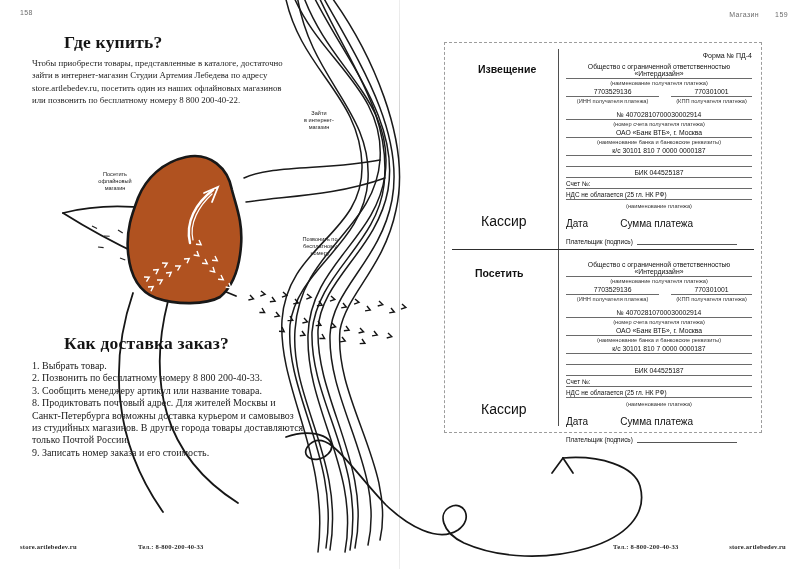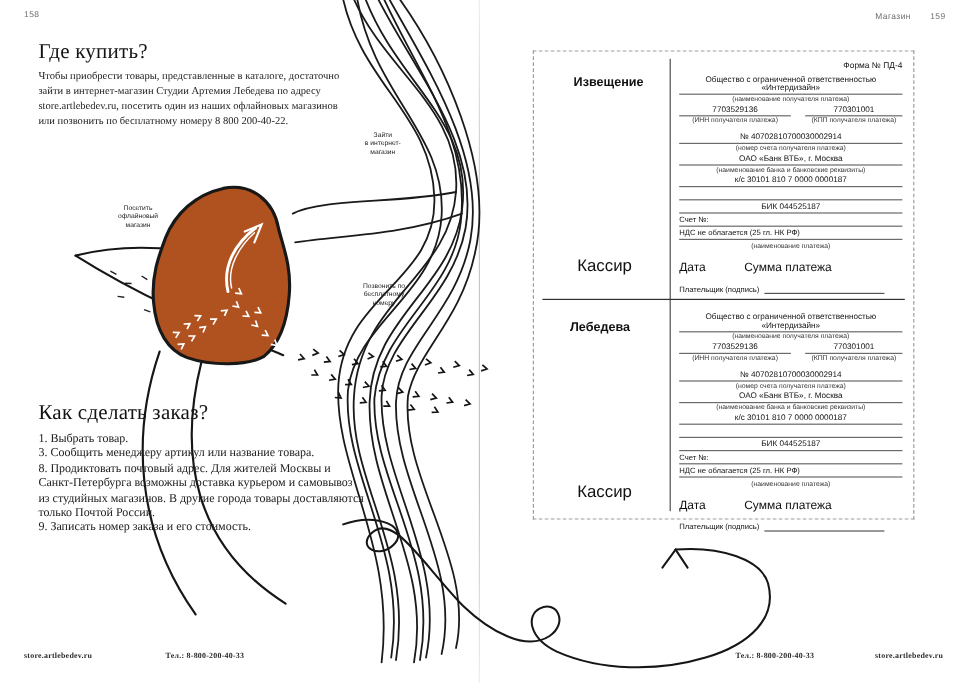--- a/index.html
+++ b/index.html
@@ -7,21 +7,21 @@
     width:800px;height:569px;position:relative;background:#fff;
     font-family:"Liberation Serif",serif;color:#1e1e1e;overflow:hidden;
   }
   .abs{position:absolute;}
   
   .gutter{left:399px;top:0;width:1px;height:569px;
     background:linear-gradient(to bottom,#eee 0%,#c9c9c9 30%,#c3c3c3 70%,#eee 100%);}
   .pagenum{font-family:"Liberation Sans",sans-serif;font-size:7px;color:#6b6b6b;letter-spacing:.4px;}
   .chapter-head{right:12px;top:11px;display:flex;gap:16px;}
   
-  .h-serif{font-size:17.5px;font-weight:400;color:#141414;letter-spacing:.2px;}
+  .h-serif{font-size:17.5px;font-weight:700;color:#141414;letter-spacing:.2px;margin-left:32px;}
   .intro{left:32px;top:57px;width:262px;font-size:8.8px;line-height:12.4px;color:#222;}
   .steps{left:32px;top:360px;width:272px;font-size:10px;line-height:12.4px;color:#222;}
   .footer-item{font-size:6.6px;font-weight:600;color:#2a2a2a;letter-spacing:.2px;}
   .mlabel{white-space:pre-line;font-family:"Liberation Sans",sans-serif;
     font-size:5.6px;line-height:7px;color:#222;text-align:center;}
   
   .art{left:0;top:0;pointer-events:none;}
   
   .form-box{left:444px;top:42px;width:316px;height:389px;border:1px dashed #9d9d9d;
     font-family:"Liberation Sans",sans-serif;color:#1c1c1c;}
@@ -180,44 +180,45 @@
 <div class="abs mlabel" style="left:294px;top:110px;width:50px;">Зайти
 в интернет-
 магазин</div>
 <div class="abs mlabel" style="left:82px;top:171px;width:66px;">Посетить
 офлайновый
 магазин</div>
 <div class="abs mlabel" style="left:288px;top:236px;width:64px;">Позвонить по
 бесплатному
 номеру</div>
 
-<div class="abs h-serif" style="left:32px;top:333px;">Как сделать заказ?</div>
+<div class="abs h-serif" style="left:32px;top:333px;">Как доставка заказ?</div>
 
 <div class="abs steps">
   <div>1. Выбрать товар.</div>
+  <div>2. Позвонить по бесплатному номеру 8 800 200-40-33.</div>
   <div>3. Сообщить менеджеру артикул или название товара.</div>
   <div>8. Продиктовать почтовый адрес. Для жителей Москвы и Санкт-Петербурга возможны доставка курьером и самовывоз из студийных магазинов. В другие города товары доставляются только Почтой России.</div>
   <div>9. Записать номер заказа и его стоимость.</div>
 </div>
 
 <div class="abs footer-item" style="left:20px;top:543px;">store.artlebedev.ru</div>
 <div class="abs footer-item" style="left:138px;top:543px;">Тел.: 8-800-200-40-33</div>
 
 <div class="abs chapter-head">
   <span class="pagenum">Магазин</span>
   <span class="pagenum">159</span>
 </div>
 
 <div class="abs form-box">
   <div class="abs vdiv"></div>
   <div class="abs cutline"></div>
 
   <div class="abs sec-label" style="left:33px;top:20px;">Извещение</div>
   <div class="abs cashier" style="left:36px;top:170px;">Кассир</div>
-  <div class="abs sec-label" style="left:30px;top:224px;">Лебедева</div>
+  <div class="abs sec-label" style="left:30px;top:224px;">Посетить</div>
   <div class="abs cashier" style="left:36px;top:358px;">Кассир</div>
 
   <div class="abs sec sec1">
     <div class="fc-row">Форма № ПД-4</div>
     <div class="val">Общество с ограниченной ответственностью «Интердизайн»</div>
     <div class="cap">(наименование получателя платежа)</div>
     <div class="cols">
       <div class="col-l">
         <div class="val">7703529136</div>
         <div class="cap">(ИНН получателя платежа)</div>

